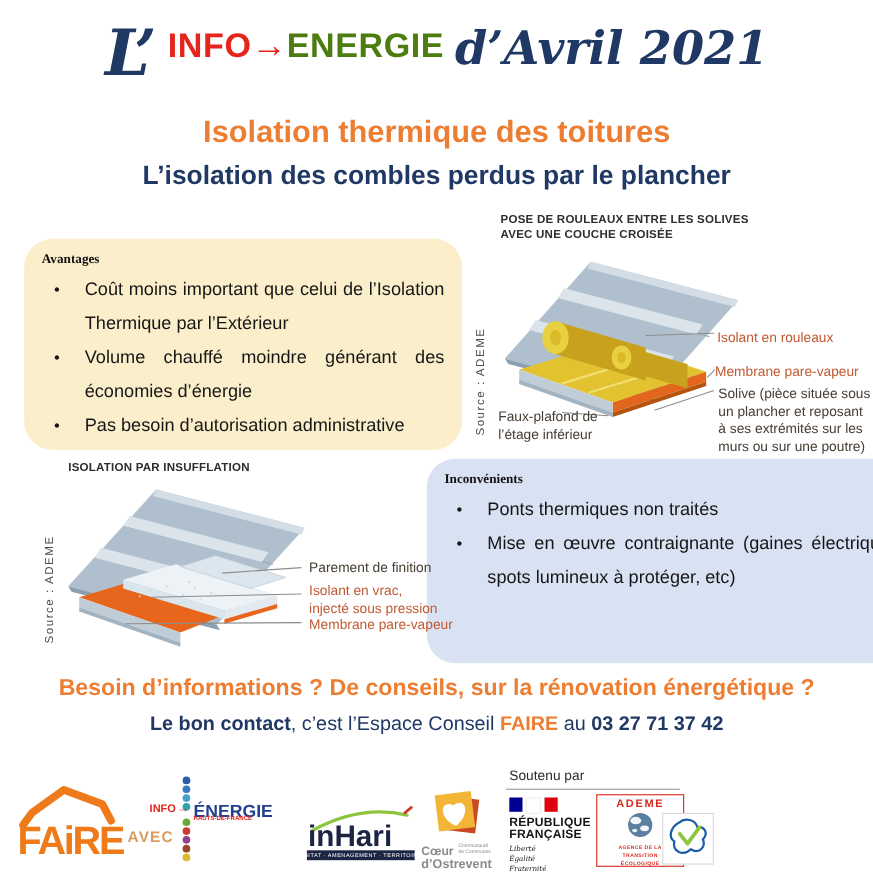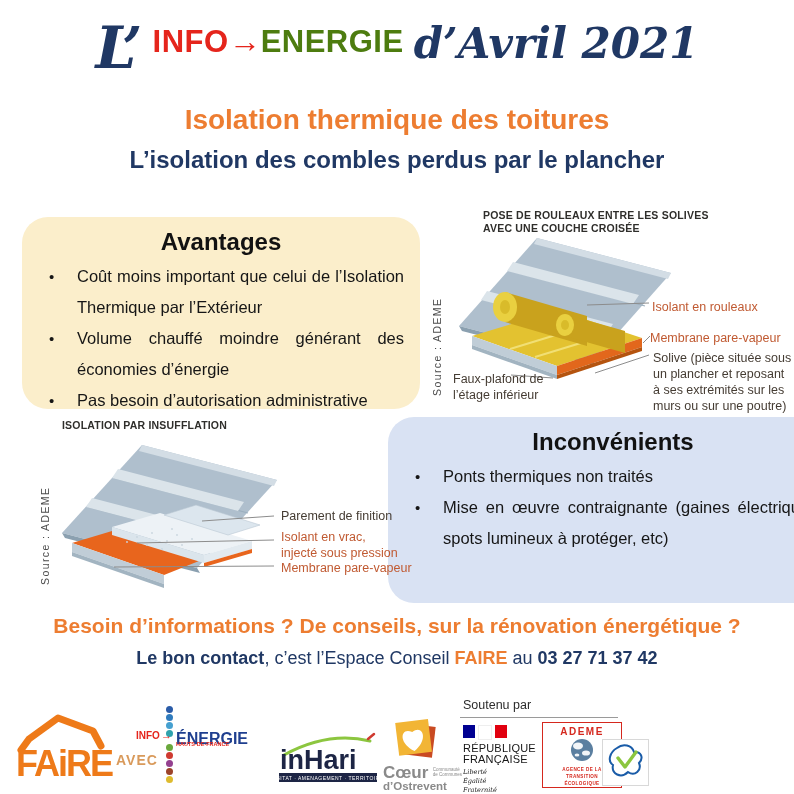--- a/index.html
+++ b/index.html
@@ -17,21 +17,21 @@
   .hdr .word-energie { font-size:31px; font-weight:800; color:#4d7c0f; letter-spacing:.5px; vertical-align:2px;}
   .hdr .date { font-size:42px; margin-left:10px; vertical-align:-4px;}
   .page-title { position:absolute; top:104px; left:0; width:100%; text-align:center;
     font-size:28px; font-weight:bold; color:#ed7d31; }
   .page-subtitle { position:absolute; top:146px; left:0; width:100%; text-align:center;
     font-size:24px; font-weight:bold; color:#203864; }
   
   .note-box { position:absolute; border-radius:26px; padding:9px 16px 6px; box-sizing:border-box; }
   .note-box.cream { left:22px; top:217px; width:398px; height:192px; background:#fbeecb; }
   .note-box.blue  { left:388px; top:417px; width:450px; height:186px; background:#d9e2f3; }
-  .note-box h3 { margin:2px 0 5px; text-align:center; font-size:24px; color:#121212; }
+  .note-box h3 { margin:2px 0 5px; text-align:left; font-size:12px; color:#121212;font-family:Liberation Serif, serif; }
   .note-box ul { margin:0; padding:0; list-style:none; }
   .note-box li { position:relative; padding-left:39px; font-size:16.5px; line-height:31px;
     text-align:justify; color:#161616; }
   .note-box li::before { content:"•"; position:absolute; left:11px; top:0; font-size:15px; }
   
   .fig-title { position:absolute; font-size:10.5px; line-height:13px; font-weight:bold;
     color:#2f2e2b; letter-spacing:.2px; }
   .fig-source { position:absolute; font-size:10.5px; letter-spacing:1.4px; color:#4c4c4c;
     transform:rotate(-90deg); transform-origin:0 0; white-space:nowrap; }
   .fig-svg { position:absolute; }
@@ -53,29 +53,29 @@
   .ie-dots { position:absolute; left:16px; display:flex; flex-direction:column; gap:1px; }
   .ie-dots.top { top:2px; } .ie-dots.bot { top:40px; }
   .ie-dot { width:7px; height:7px; border-radius:50%; }
   .ie-info { position:absolute; left:-14px; top:26px; font-size:10px; font-weight:800; color:#e5251c; }
   .ie-arrow { position:absolute; left:11px; top:25px; font-size:11px; font-weight:bold; color:#e5251c; }
   .ie-energie { position:absolute; left:26px; top:26px; font-size:16px; font-weight:800; color:#1f3f8f; }
   .ie-region { position:absolute; left:26px; top:37px; font-size:5.5px; font-weight:bold; color:#e5251c; }
   .inhari { position:absolute; left:276px; top:729px; }
   .coeur { position:absolute; left:383px; top:718px; width:90px; }
   .coeur-text { margin-top:-2px; color:#8a8a8a; line-height:1; }
-  .coeur-name { font-size:17px; font-weight:bold;margin-top:16px; }
+  .coeur-name { font-size:11px; font-weight:bold;margin-top:16px; }
   .coeur-sub { font-size:4.5px; display:inline-block; vertical-align:2px; width:30px; line-height:1.2;}
   .coeur-name2 { font-size:11.5px; font-weight:bold; }
   .soutenu { position:absolute; left:463px; top:698px; font-size:12.5px; color:#2c2c2c; }
   .soutenu-line { position:absolute; left:460px; top:717px; width:158px; height:1px; background:#9a9a9a; }
   .rf-logo { position:absolute; left:463px; top:725px; width:86px; line-height:1; }
   .rf-flag { display:flex; gap:3px; margin-bottom:3px; }
   .rf-flag span { width:12px; height:13px; display:block; }
-  .rf-name { font-size:11px; font-weight:400; color:#161616; letter-spacing:.2px; }
+  .rf-name { font-size:11px; font-weight:700; color:#161616; letter-spacing:.2px; }
   .rf-motto { margin-top:3px; font-family:"DejaVu Serif", serif; font-style:italic;
     font-size:6.5px; color:#161616; line-height:1.35; }
   .ademe { position:absolute; left:542px; top:722px; width:80px; height:66px; box-sizing:border-box;
     border:1.5px solid #d5281e; background:#fff; text-align:center; padding-top:3px; }
   .ademe-name { font-size:10px; font-weight:800; color:#d5281e; letter-spacing:1.5px; }
   .ademe-tag { font-size:4.6px; font-weight:bold; color:#d5281e; line-height:1.5; letter-spacing:.4px; }
   .region { position:absolute; left:602px; top:739px; display:flex; }
   .region-map { width:47px; height:47px; box-sizing:border-box; border:1px solid #d8d8d8;
     background:#fff; margin-right:2px; }
   .region-blue { width:140px; height:47px; background:#1a5ca8; box-sizing:border-box;
@@ -97,21 +97,21 @@
 
   <div class="note-box cream">
     <h3>Avantages</h3>
     <ul>
       <li>Coût moins important que celui de l’Isolation Thermique par l’Extérieur</li>
       <li>Volume chauffé moindre générant des économies d’énergie</li>
       <li>Pas besoin d’autorisation administrative</li>
     </ul>
   </div>
 
-  <div class="fig-title" style="left:455px; top:209px;margin-left:28px;">
+  <div class="fig-title" style="left:455px; top:194px;">
     <div>POSE DE ROULEAUX ENTRE LES SOLIVES</div>
     <div>AVEC UNE COUCHE CROISÉE</div>
   </div>
   <div class="fig-source" style="left:431px; top:396px;">Source : ADEME</div>
 
   <svg class="fig-svg" style="left:447px; top:226px;" width="225" height="185" viewBox="0 0 225 185">
 
     <polygon points="12,100 90,12 224,47 146,135" fill="#afbfcd"></polygon>
     <polygon points="12,100 146,135 149,140 15,105" fill="#8ba0b0"></polygon>
     <polygon points="90,12 224,47 221,53 87,18" fill="#d3dde5"></polygon>

